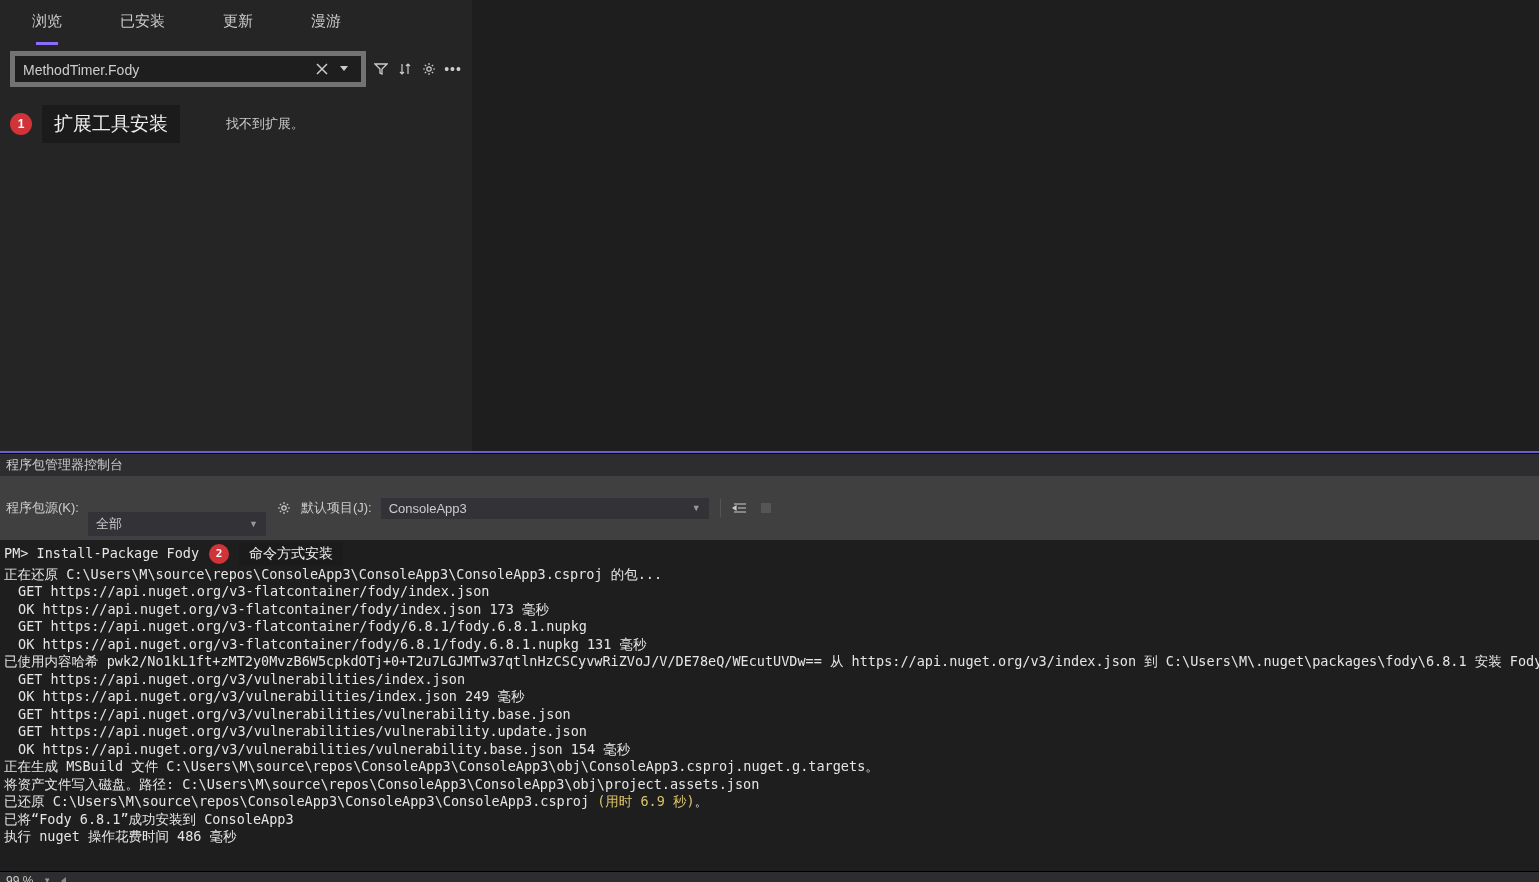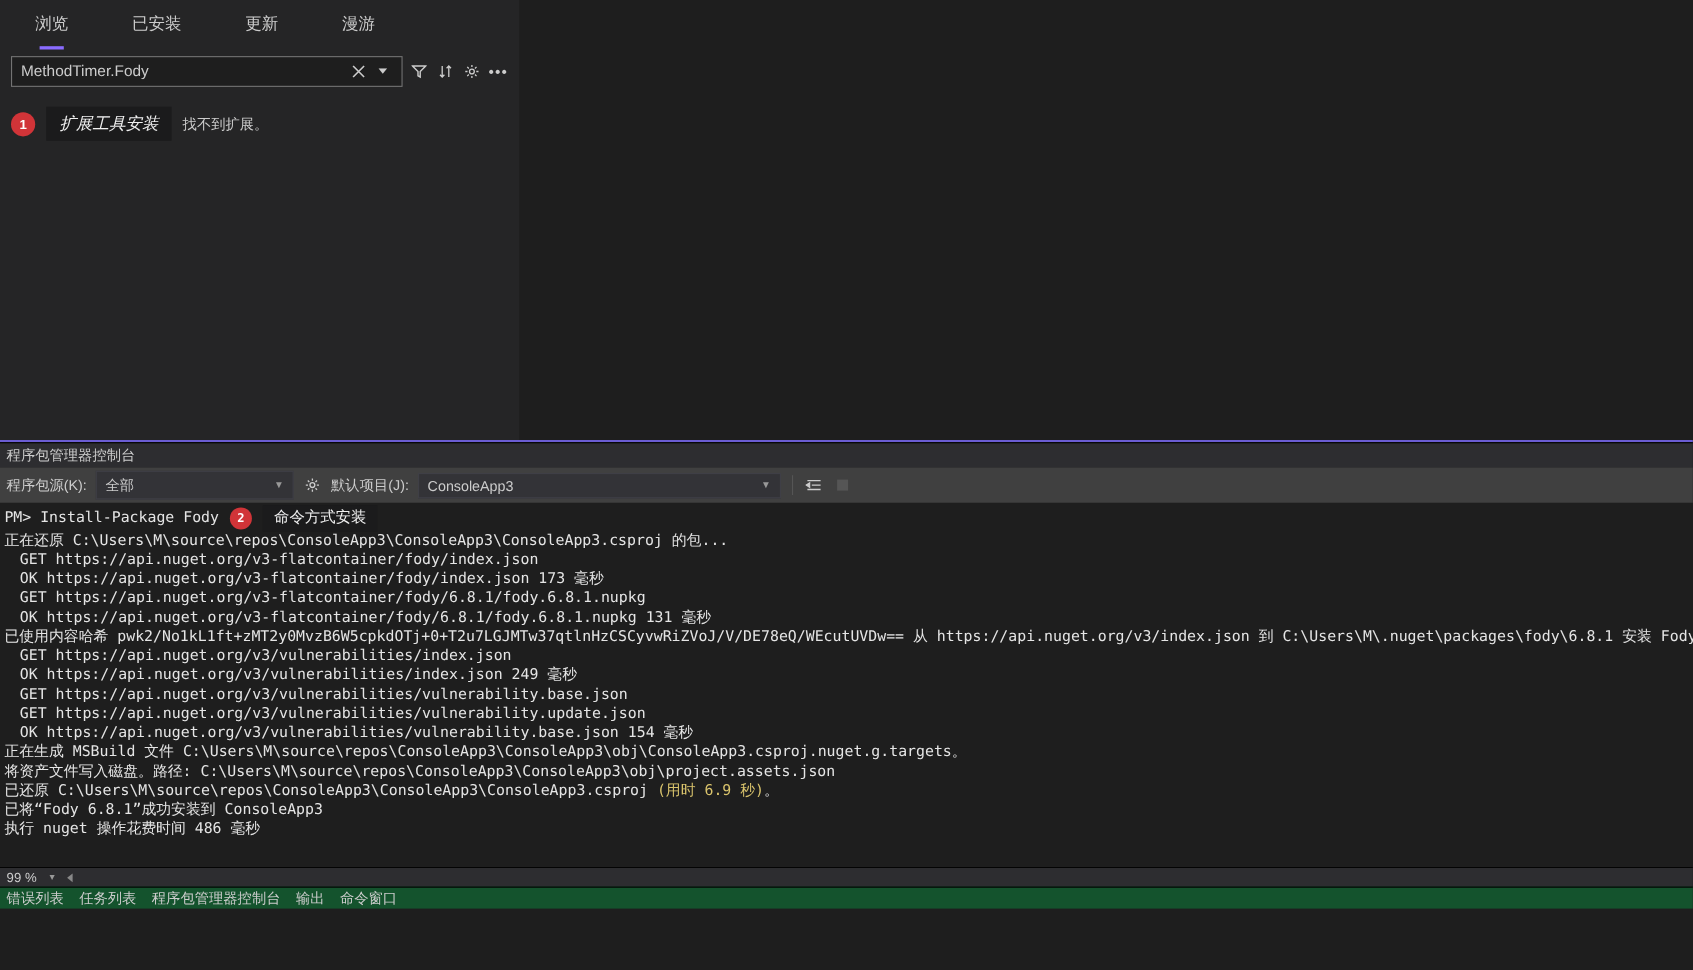--- a/index.html
+++ b/index.html
@@ -11,21 +11,21 @@
       font-family: "Microsoft YaHei", "Segoe UI", Tahoma, sans-serif;
       background: #1e1e1e;
       color: #cccccc;
       font-size: 13px;
       overflow: hidden;
       width: 1539px;
       height: 882px;
     }
     .top-panel {
       display: flex;
-      height: 400px;
+      height: 451px;
     }
     .nuget-panel {
       width: 473px;
       background: #252526;
       border-right: 1px solid #1e1e1e;
       display: flex;
       flex-direction: column;
     }
     .tabs {
       display: flex;
@@ -51,23 +51,23 @@
     }
     .search-bar {
       display: flex;
       align-items: center;
       padding: 6px 10px;
       gap: 6px;
     }
     .search-input-wrap {
       flex: 1;
       display: flex;
-      align-items: flex-start;
+      align-items: flex-end;
       background: #1e1e1e;
-      border: 1px solid #737373;
+      border: 5px solid #737373;
       padding: 4px 8px;
     }
     .search-input {
       flex: 1;
       background: transparent;
       border: none;
       color: #cccccc;
       font-size: 14px;
       outline: none;
     }
@@ -100,27 +100,27 @@
       display: flex;
       align-items: center;
       justify-content: center;
       font-size: 12px;
       font-weight: bold;
       flex-shrink: 0;
     }
     .callout-box {
       background: #1b1b1c;
       padding: 6px 12px;
-      font-size: 15px;
+      font-size: 19px;
       color: #f0f0f0;
-      font-style: italic;
     }
     .no-result-text {
       font-size: 13px;
       color: #cccccc;
+      margin-left: 36px;
     }
     .right-dark {
       flex: 1;
       background: #1e1e1e;
     }
     .divider-purple {
       height: 2px;
       background: #6b5dd3;
     }
     .console-title-bar {
@@ -146,20 +146,21 @@
       display: flex;
       align-items: center;
       justify-content: space-between;
       cursor: pointer;
     }
     .dropdown.wide {
       min-width: 330px;
     }
     .dropdown.narrow {
       min-width: 180px;
+      margin-top: 32px;
     }
     .chevron {
       font-size: 9px;
       color: #999;
     }
     .console-body {
       background: #1e1e1e;
       height: 331px;
       overflow-y: auto;
       padding: 2px 4px;

